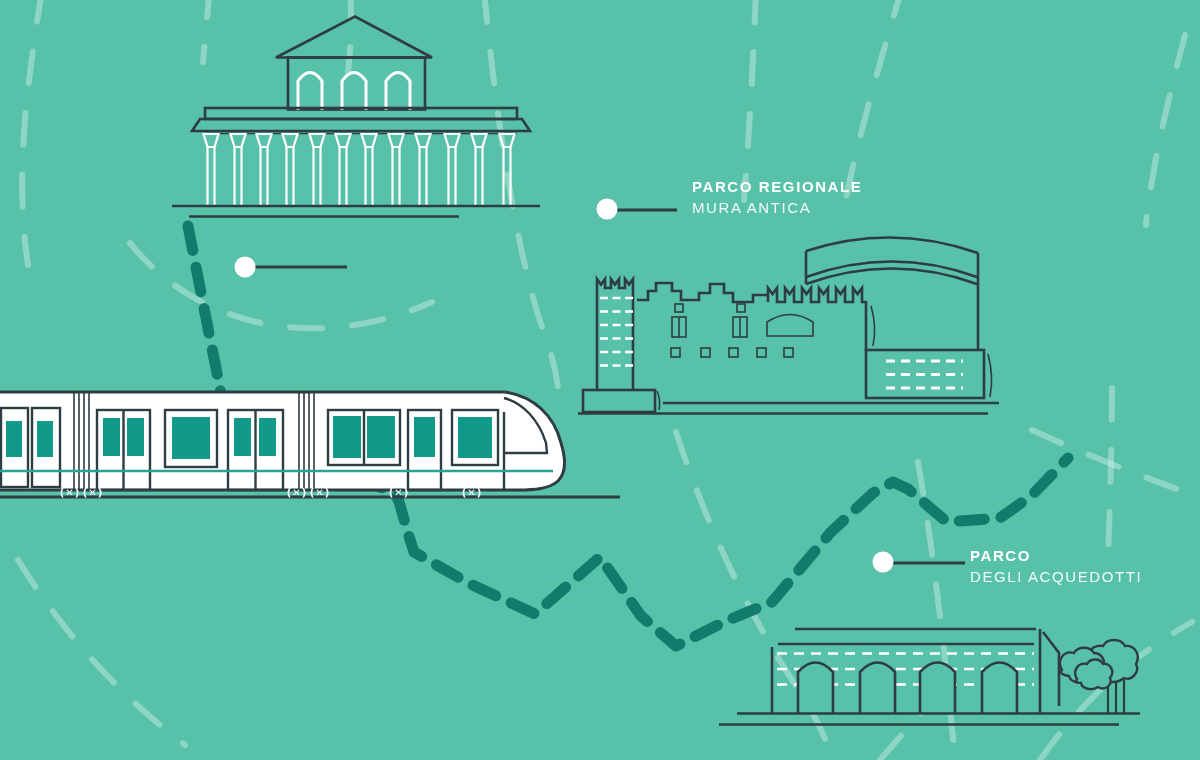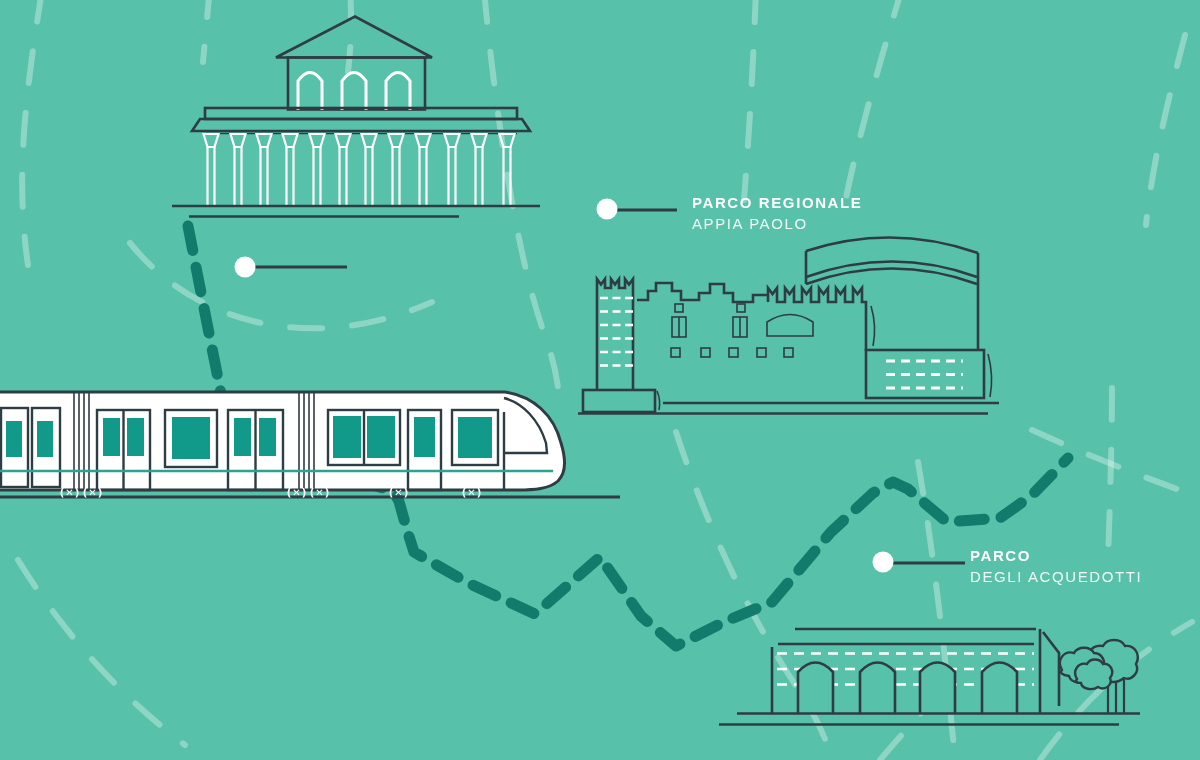--- a/index.html
+++ b/index.html
@@ -249,23 +249,23 @@
     <line class="leader" x1="252" y1="267" x2="347" y2="267"></line>
     <circle class="dot" cx="245" cy="267" r="10.5"></circle>
     <line class="leader" x1="614" y1="210" x2="677" y2="210"></line>
     <circle class="dot" cx="607" cy="209" r="10.5"></circle>
     <line class="leader" x1="890" y1="563" x2="965" y2="563"></line>
     <circle class="dot" cx="883" cy="562" r="10.5"></circle>
   </g>
 </svg>
 
 
-<div class="map-label" style="left:692px;top:192px">
+<div class="map-label" style="left:692px;top:176px">
   <div class="label-title">PARCO REGIONALE</div>
-  <div class="label-sub">APPIA PAOLO</div>
+  <div class="label-sub">MURA ANTICA</div>
 </div>
 
 <div class="map-label" style="left:970px;top:545px">
   <div class="label-title">PARCO</div>
   <div class="label-sub">DEGLI ACQUEDOTTI</div>
 </div>
 
 </div>
 
 </body></html>

